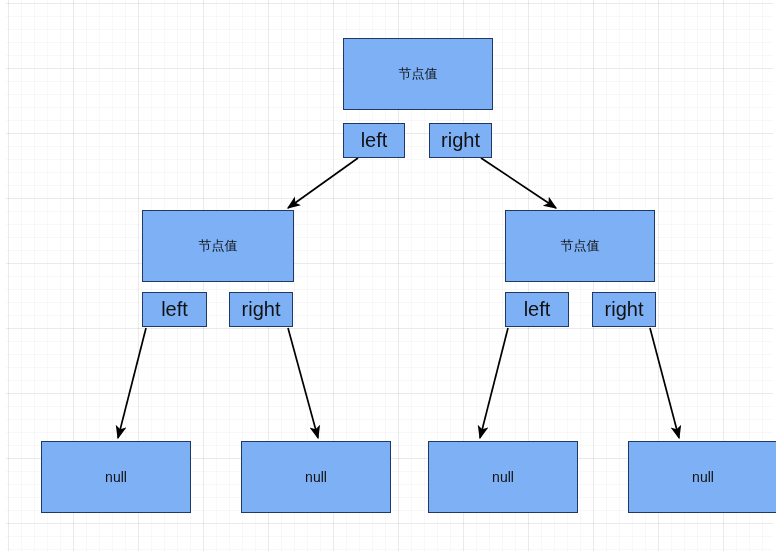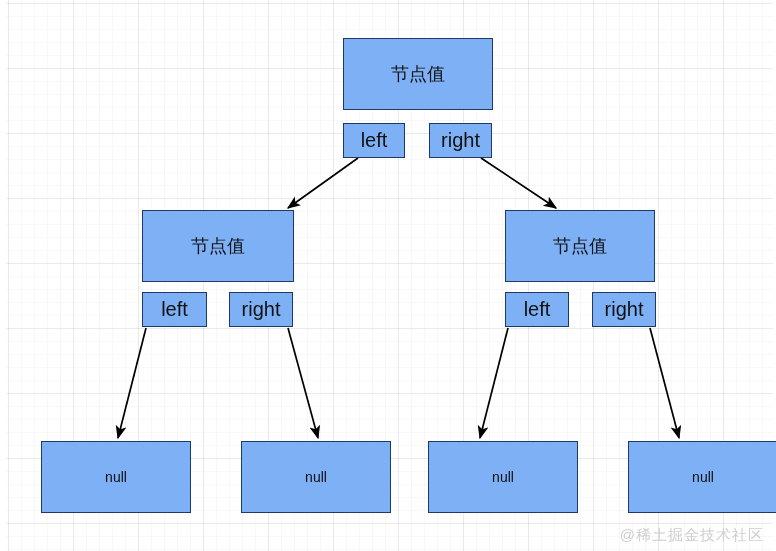--- a/index.html
+++ b/index.html
@@ -52,21 +52,21 @@
     box-sizing: border-box;
     background: #7EB0F5;
     border: 1.6px solid #1F3864;
     display: flex;
     align-items: center;
     justify-content: center;
     color: #111111;
     z-index: 5;
   }
   .node-box.value {
-    font-size: 18px;
+    font-size: 13px;
   }
   .node-box.child-slot {
     font-size: 20px;
   }
   .node-box.leaf {
     font-size: 14px;
     margin-left: 23px;
   }
 
   .watermark {
@@ -139,14 +139,13 @@
         <span>null</span>
       </div>
       <div class="node-box leaf" style="left: 405px; top: 441px; width: 150px; height: 72px; background: rgb(126, 176, 245); border-color: rgb(31, 56, 100);">
         <span>null</span>
       </div>
       <div class="node-box leaf" style="left: 605px; top: 441px; width: 150px; height: 72px; background: rgb(126, 176, 245); border-color: rgb(31, 56, 100);">
         <span>null</span>
       </div>
     </div>
 
-  <div class="watermark">@稀土掘金技术社区</div>
 </div>
 
 </body></html>

